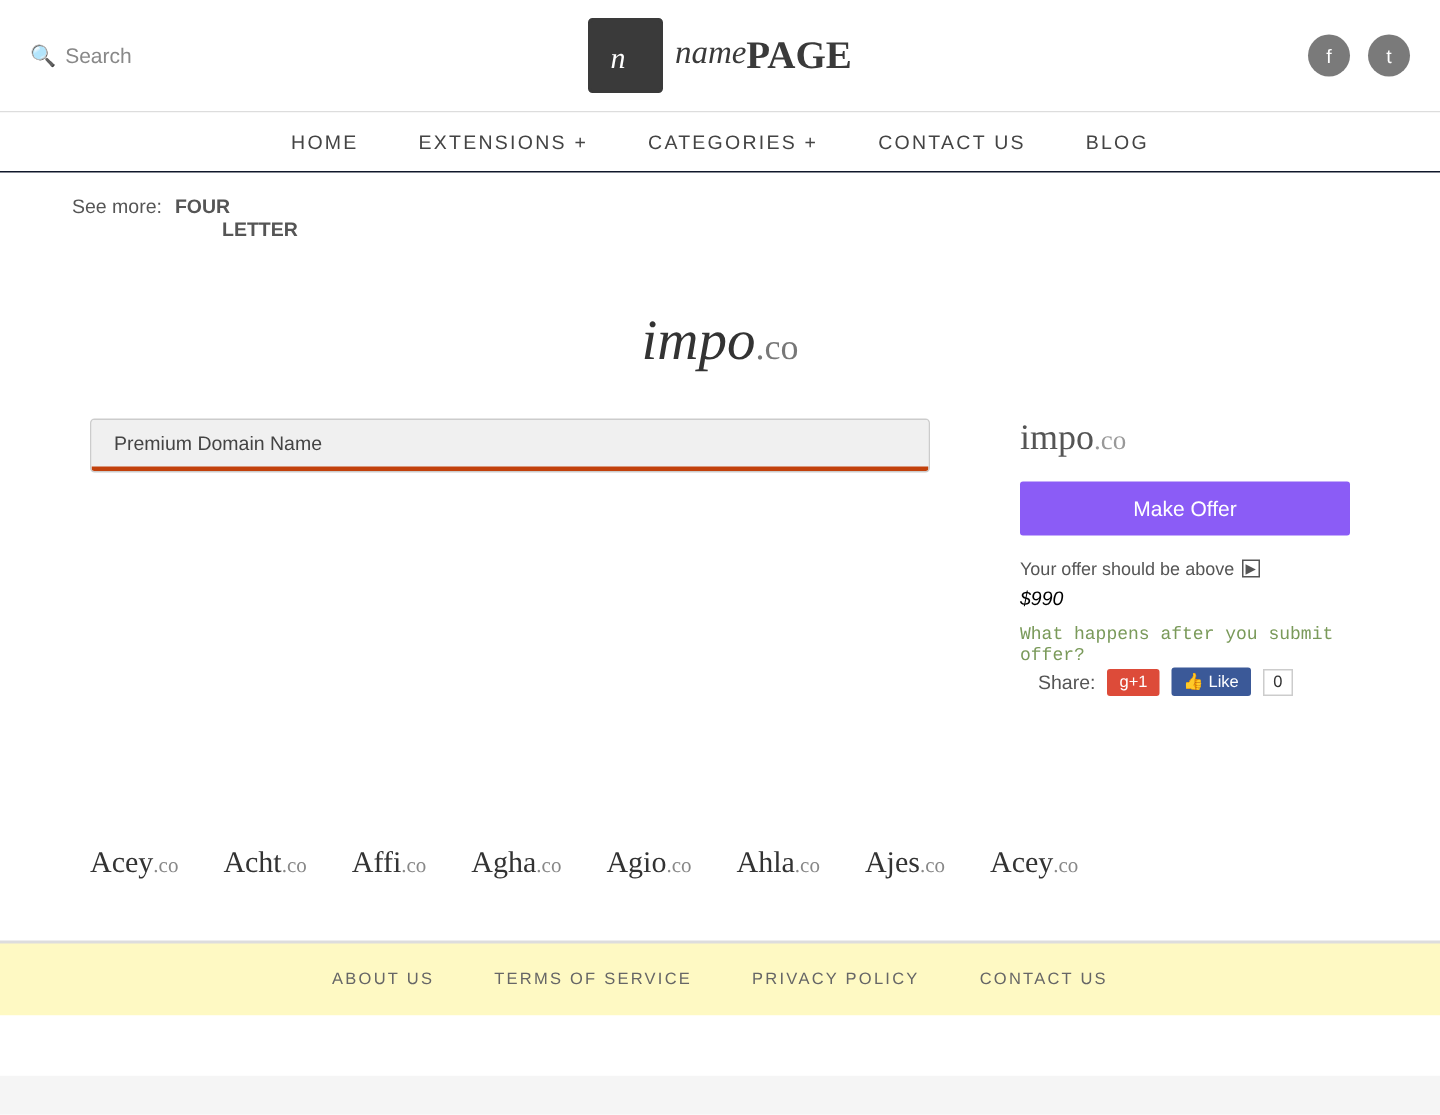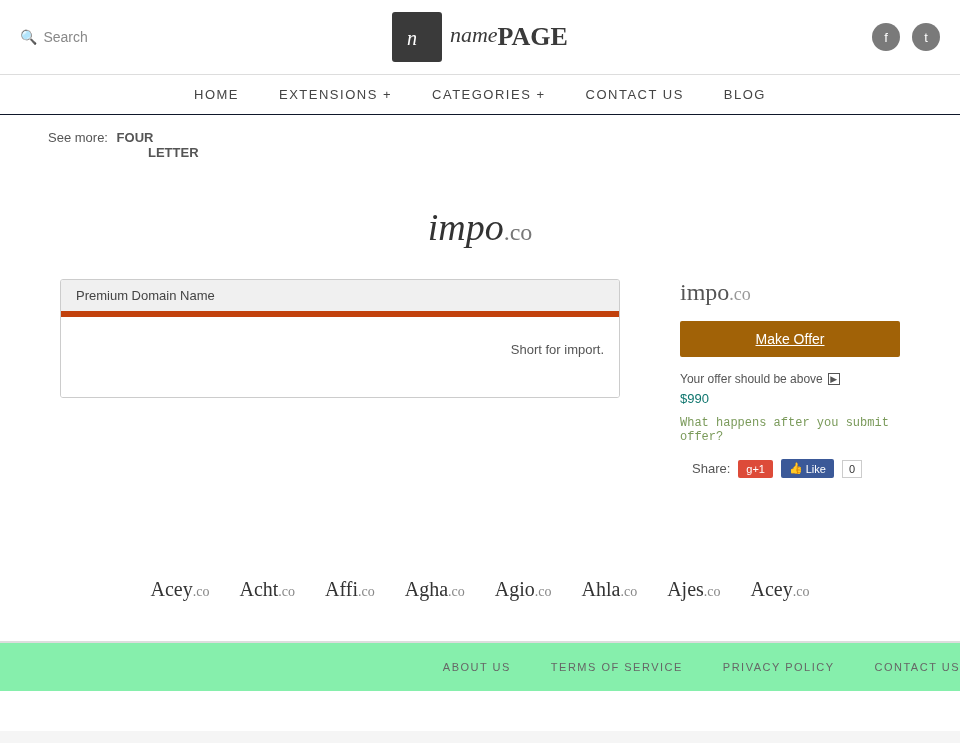--- a/index.html
+++ b/index.html
@@ -121,21 +121,21 @@
     .left-panel {
       flex: 1;
     }
     .domain-card {
       border: 1px solid #ccc;
       border-radius: 3px;
       overflow: hidden;
     }
     .domain-card-header {
       background: #f0f0f0;
-      border-bottom: 6px solid #c2410c;
+      border-bottom: 3px solid #c2410c;
       padding: 8px 15px;
       font-size: 13px;
       color: #444;
     }
     .domain-card-body {
       padding: 15px 15px 20px;
       min-height: 80px;
       background: #fff;
     }
     .domain-card-desc {
@@ -150,59 +150,59 @@
       width: 220px;
     }
     .domain-title-right {
       font-size: 24px;
       color: #555;
       font-family: 'Georgia', serif;
       margin-bottom: 15px;
     }
     .domain-title-right .tld { color: #999; font-size: 18px; }
     .make-offer-btn {
-      background: #a16207;
+      background: #8b5cf6;
       color: #fff;
       border: none;
       padding: 10px 42px;
       font-size: 14px;
       cursor: pointer;
       border-radius: 2px;
       width: 100%;
       margin-bottom: 15px;
-      text-decoration: underline;
     }
     .offer-info {
       display: flex;
       align-items: center;
       gap: 5px;
       font-size: 12px;
       color: #555;
       margin-bottom: 5px;
     }
     .offer-arrow {
       width: 12px; height: 12px;
       border: 1px solid #555;
       display: inline-flex;
       align-items: center;
       justify-content: center;
       font-size: 9px;
     }
     .offer-amount {
       font-size: 13px;
-      color: #0f766e;
+      color: #000000;
       margin-bottom: 10px;
+      font-style: italic;
     }
     .offer-link {
       font-size: 12px;
       color: #7a9a5a;
       text-decoration: none;
       font-family: 'Courier New', monospace;
       display: block;
-      margin-bottom: 15px;
+      margin-bottom: 1px;
     }
     .share-row {
       display: flex;
       align-items: center;
       gap: 8px;
       font-size: 13px;
       color: #555;
       margin-left: 12px;
     }
     .gplus-btn {
@@ -244,21 +244,20 @@
       padding: 0 60px;
     }
     .also-like-title {
       font-size: 16px;
       color: #555;
       margin-bottom: 25px;
       letter-spacing: 1px;
     }
     .domain-list {
       display: flex;
-      justify-content: center;
       gap: 30px;
       flex-wrap: wrap;
     }
     .domain-item {
       font-size: 20px;
       font-family: 'Georgia', serif;
       color: #333;
       cursor: pointer;
     }
     .domain-item .tld {
@@ -268,24 +267,24 @@
 
     
     .divider {
       border: none;
       border-top: 1px solid #ddd;
       margin: 40px 0 0;
     }
 
     
     .footer-nav {
-      background: #86efac;
+      background: #fef9c3;
       padding: 18px 0;
       display: flex;
-      justify-content: flex-end;
+      justify-content: center;
       gap: 40px;
       border-top: 1px solid #ddd;
     }
     .footer-nav-item {
       font-size: 11px;
       letter-spacing: 1.5px;
       color: #666;
       text-transform: uppercase;
       cursor: pointer;
     }
@@ -349,23 +348,20 @@
         <span class="domain-name-large">
           <span>impo</span><span class="tld">.co</span>
         </span>
       </div>
 
       <div class="content-row">
 
         <div class="left-panel">
           <div class="domain-card">
             <div class="domain-card-header">Premium Domain Name</div>
-            <div class="domain-card-body">
-              <div class="domain-card-desc">Short for import.</div>
-            </div>
           </div>
         </div>
 
         <div class="right-panel">
           <div class="domain-title-right">
             <span>impo</span><span class="tld">.co</span>
           </div>
           <button class="make-offer-btn">Make Offer</button>
           <div class="offer-info">
             <span>Your offer should be above</span>

